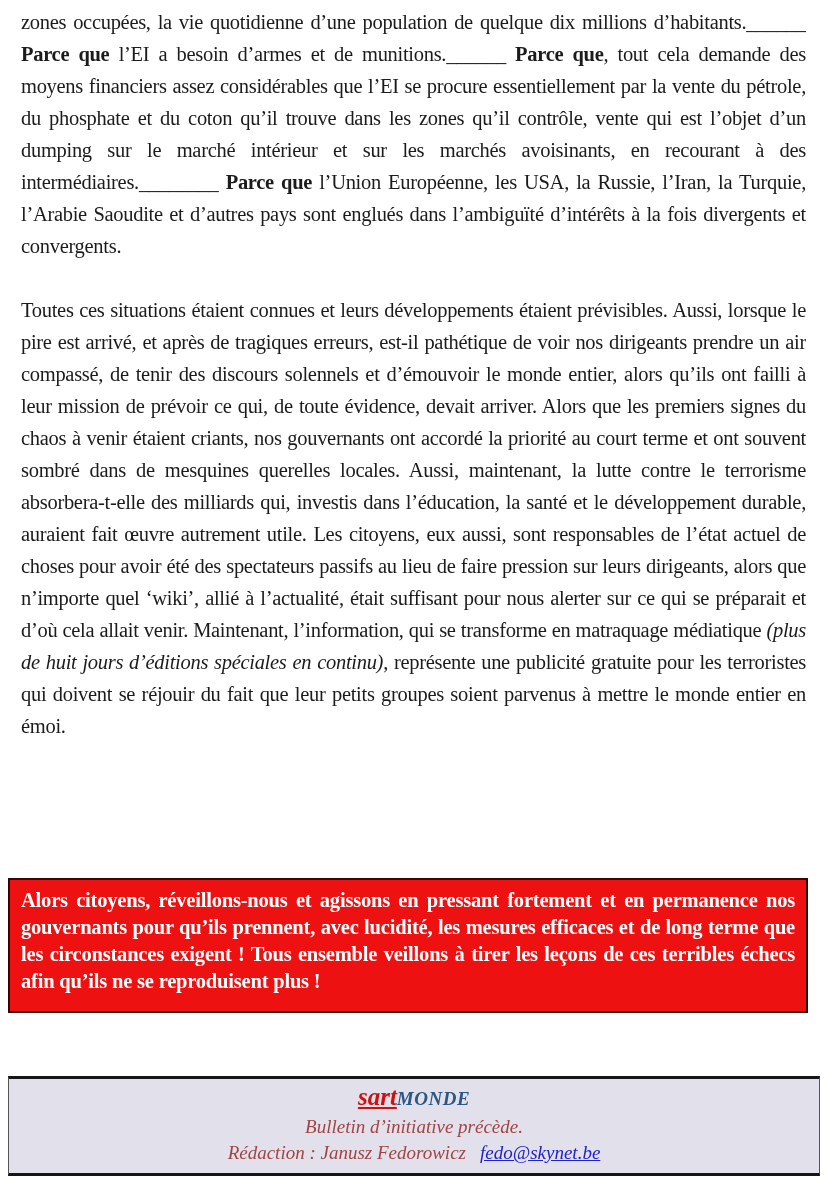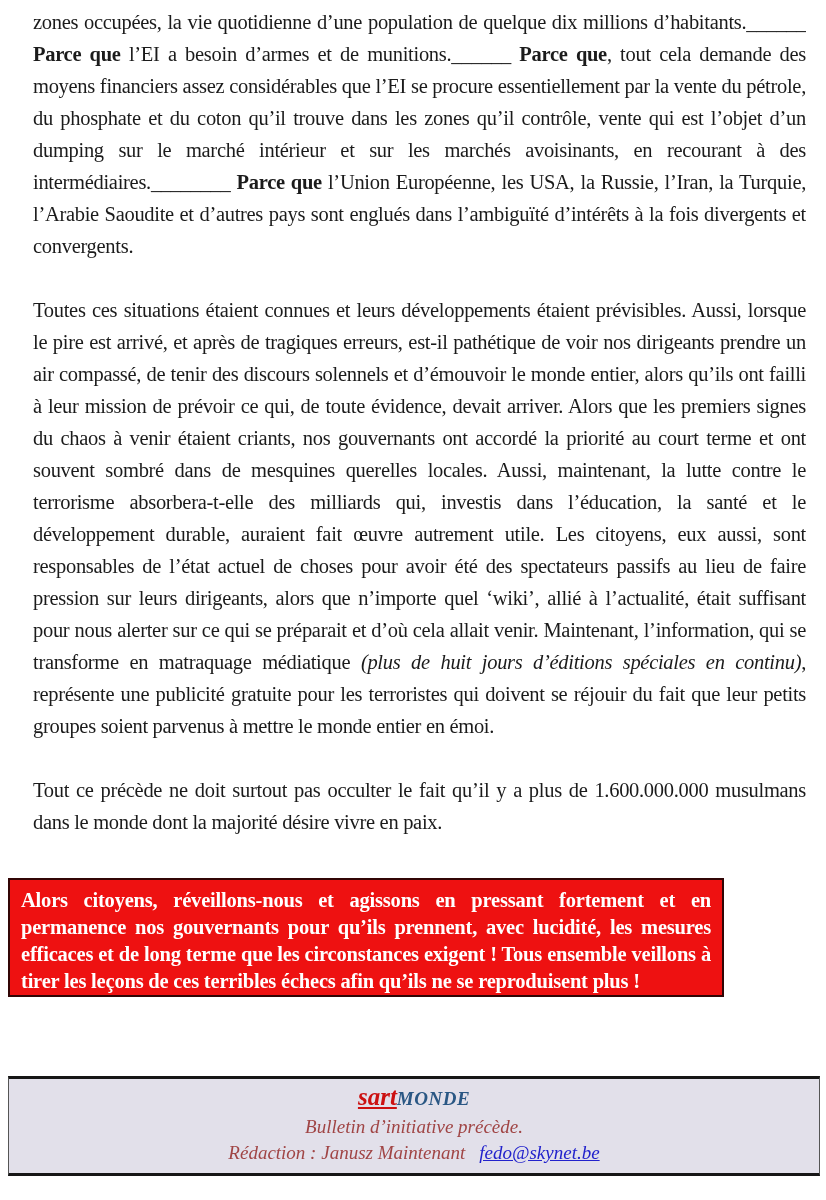--- a/index.html
+++ b/index.html
@@ -20,39 +20,39 @@
     top: 6px;
     left: 21px;
     right: 20px;
     height: 870px;
     overflow: hidden;
   }
   p.par {
     font-size: 20.5px;
     line-height: 32px;
     text-align: justify;
-    margin: 0 0 32px 12px;
+    margin: 0 0 32px 0;
     letter-spacing: -0.3px;
   }
   .bold-seg { font-weight: bold; }
   .italic-seg { font-style: italic; }
   .alert-box {
     position: absolute;
     top: 878px;
     left: 8px;
-    width: 716px;
+    width: 800px;
     box-sizing: border-box;
     background: var(--alert-bg, #ee1111);
     border: 2px solid var(--alert-border, #310505);
     color: var(--alert-text, #ffffff);
     font-weight: bold;
     font-size: 20.5px;
     line-height: 27px;
     letter-spacing: -0.2px;
-    padding: 7px 11px 0 11px;
+    padding: 7px 11px 16px 11px;
     text-align: justify;
   }
   .footer {
     position: absolute;
     top: 1076px;
     left: 8px;
     width: 812px;
     box-sizing: border-box;
     background: var(--footer-bg, #e2e0ea);
     border-left: 1px solid #555;
@@ -95,23 +95,22 @@
 </style>
 </head>
 <body>
 
 <div class="text-area">
 
   <p class="par"><span>zones occupées, la vie quotidienne d’une population de quelque dix millions d’habitants.______ </span><span class="bold-seg">Parce que</span><span> l’EI a besoin d’armes et de munitions.______ </span><span class="bold-seg">Parce que</span><span>, tout cela demande des moyens financiers assez considérables que l’EI se procure essentiellement par la vente du pétrole, du phosphate et du coton qu’il trouve dans les zones qu’il contrôle, vente qui est l’objet d’un dumping sur le marché intérieur et sur les marchés avoisinants, en recourant à des intermédiaires.________ </span><span class="bold-seg">Parce que</span><span> l’Union Européenne, les USA, la Russie, l’Iran, la Turquie, l’Arabie Saoudite et d’autres pays sont englués dans l’ambiguïté d’intérêts à la fois divergents et convergents.</span></p>
 
   <p class="par"><span>Toutes ces situations étaient connues et leurs développements étaient prévisibles. Aussi, lorsque le pire est arrivé, et après de tragiques erreurs, est-il pathétique de voir nos dirigeants prendre un air compassé, de tenir des discours solennels et d’émouvoir le monde entier, alors qu’ils ont failli à leur mission de prévoir ce qui, de toute évidence, devait arriver.  Alors que les premiers signes du chaos à venir étaient criants, nos gouvernants ont accordé la priorité au court terme et ont souvent sombré dans de mesquines querelles locales.  Aussi, maintenant, la lutte contre le terrorisme absorbera-t-elle des milliards qui, investis dans l’éducation, la santé et le développement durable, auraient fait œuvre autrement utile.  Les citoyens, eux aussi, sont responsables de l’état actuel de choses pour avoir été des spectateurs passifs au lieu de faire pression sur leurs dirigeants, alors que n’importe quel ‘wiki’, allié à l’actualité, était suffisant pour nous alerter sur ce qui se préparait et d’où cela allait venir.  Maintenant, l’information, qui se transforme en matraquage médiatique </span><span class="italic-seg">(plus de huit jours d’éditions spéciales en continu)</span><span>, représente une publicité gratuite pour les terroristes qui doivent se réjouir du fait que leur petits groupes soient parvenus à mettre le monde entier en émoi.</span></p>
 
-  <p class="par">Tout ce précède ne doit surtout pas occulter le fait qu’il y a plus de 1.600.000.000 musulmans dans le monde dont la majorité désire vivre en paix.</p>
 
 </div>
 
 <div class="alert-box">Alors citoyens, réveillons-nous et agissons en pressant fortement et en permanence  nos gouvernants pour qu’ils prennent, avec lucidité, les mesures efficaces et de long terme que les circonstances exigent !  Tous ensemble veillons à tirer les leçons de ces terribles échecs afin qu’ils ne se reproduisent plus !</div>
 
 <div class="footer">
   <div class="logo-line"><span class="logo-sart">sart</span><span class="logo-monde">MONDE</span></div>
   <div class="footer-line">Bulletin d’initiative précède.</div>
-  <div class="footer-line"><span>Rédaction :  Janusz Maintenant</span><a class="email-link">fedo@skynet.be</a></div>
+  <div class="footer-line"><span>Rédaction :  Janusz Fedorowicz</span><a class="email-link">fedo@skynet.be</a></div>
 </div>
 
 </body></html>

